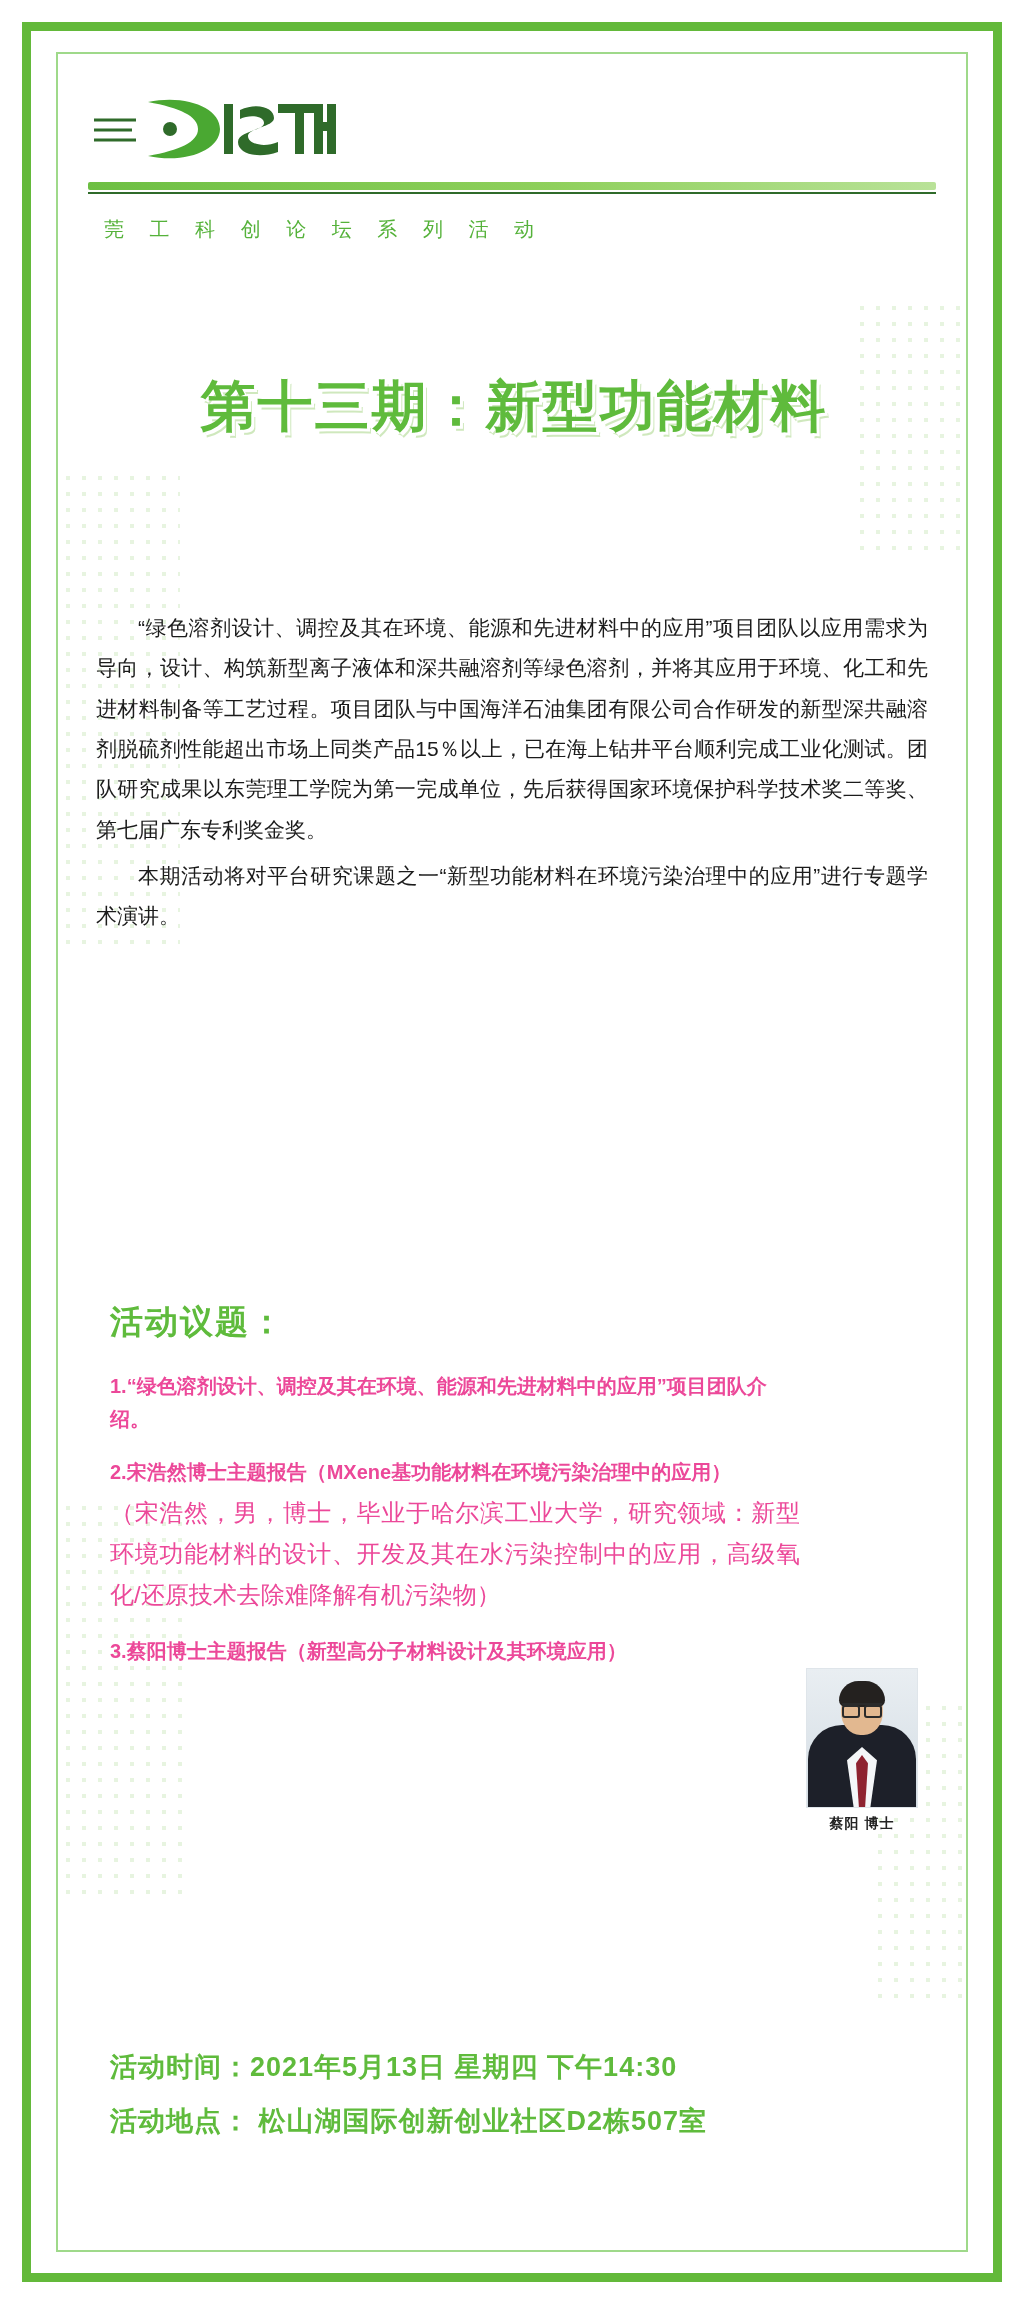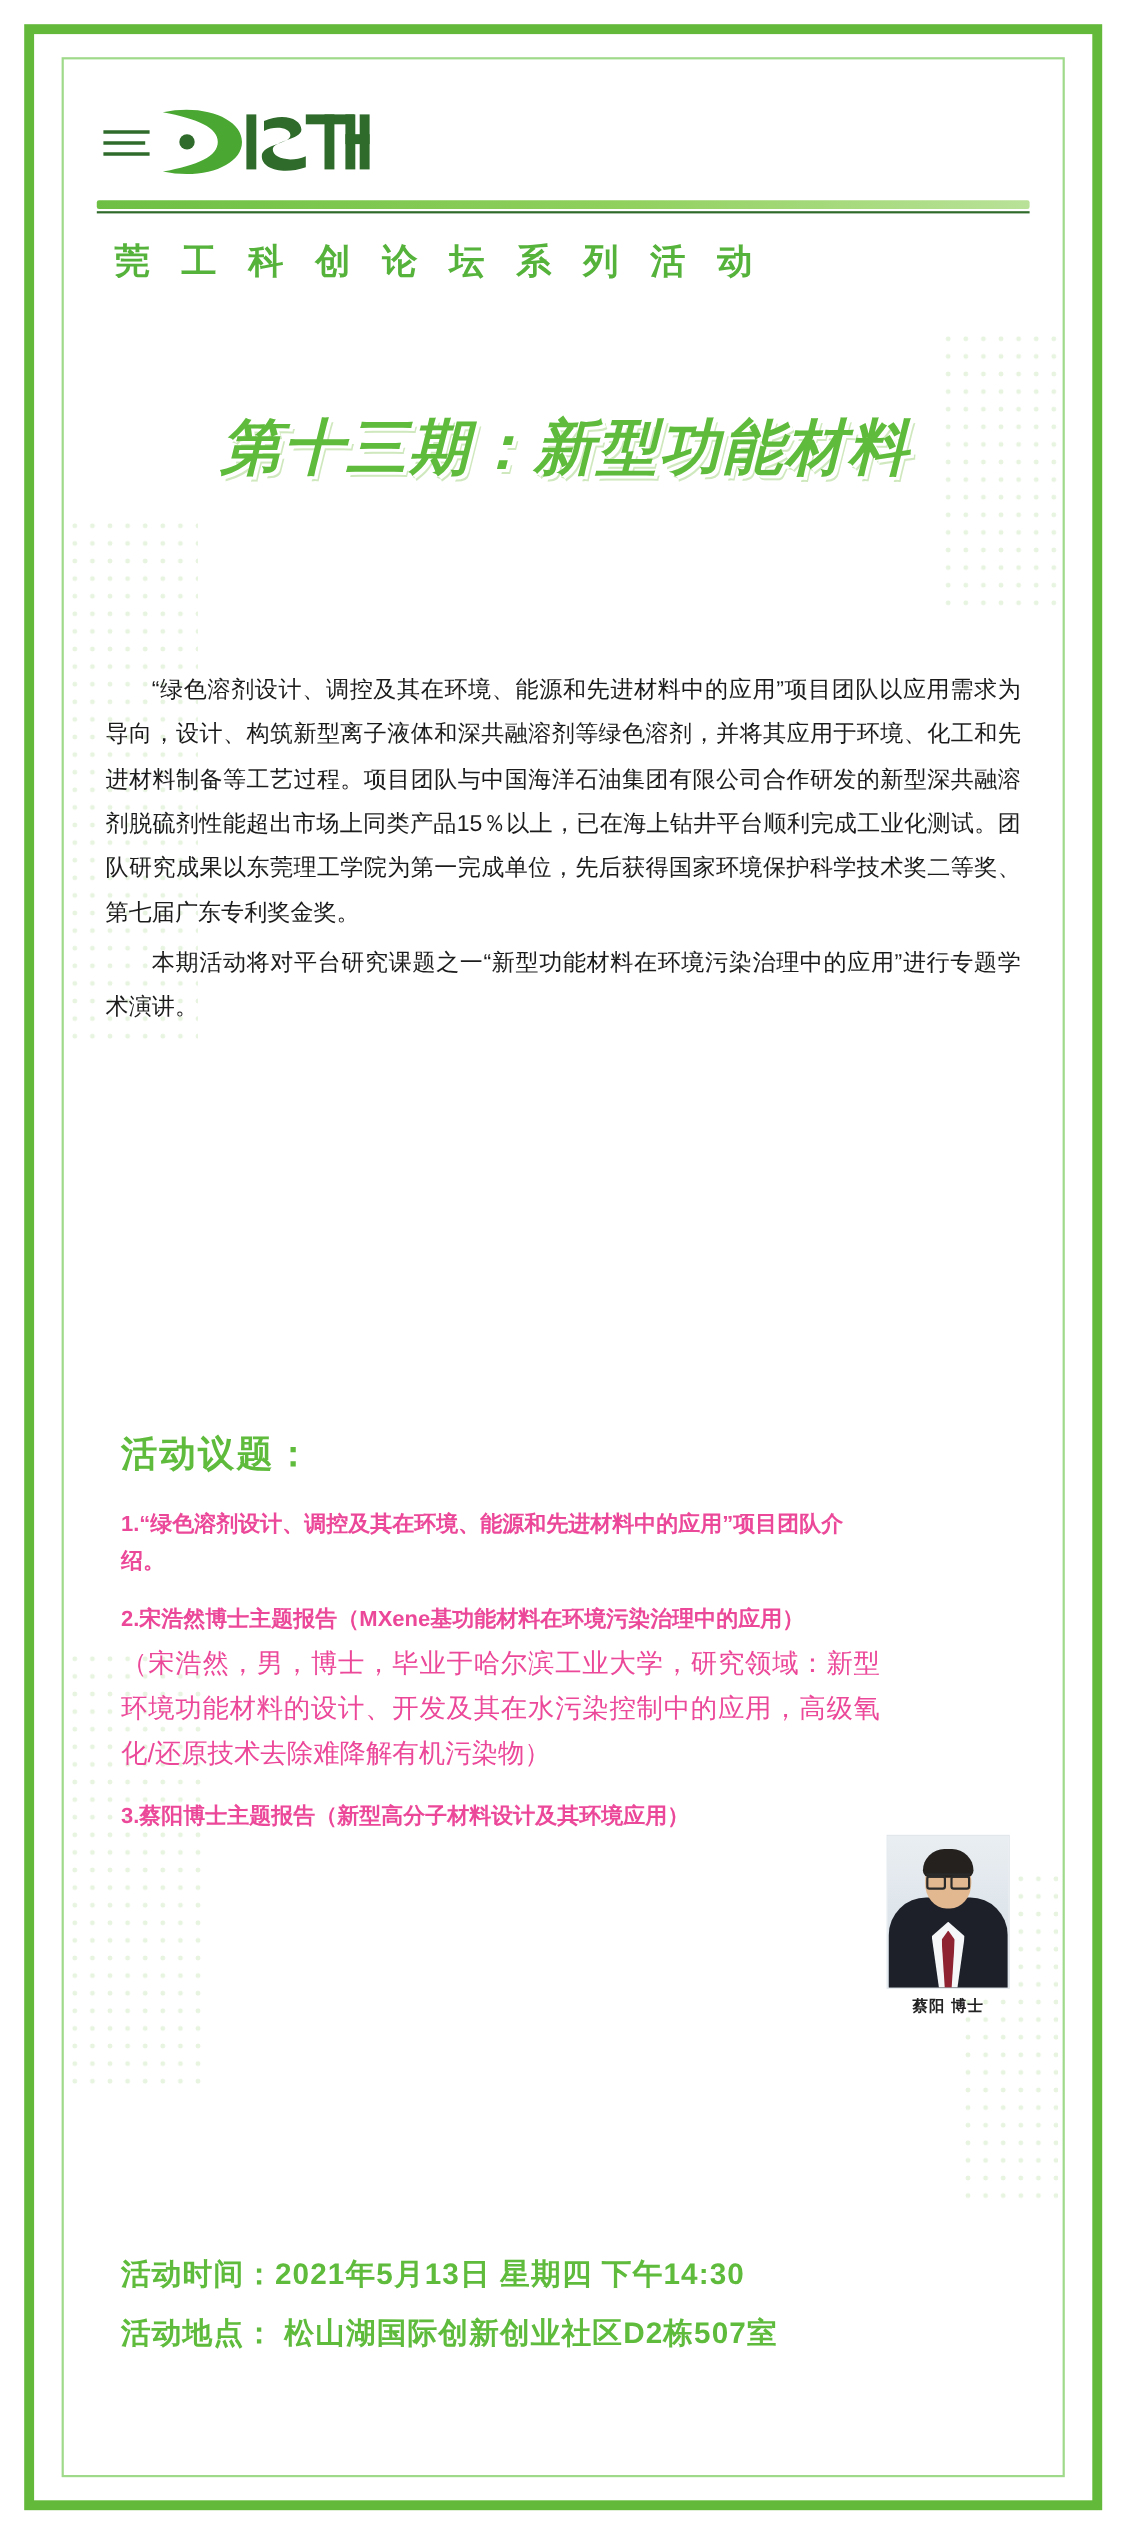--- a/index.html
+++ b/index.html
@@ -85,42 +85,41 @@
     left: 88px; top: 192px;
     width: 848px;
     height: 2px;
     background: #2f6b2a;
   }
 
   
   .series-title {
     position: absolute;
     left: 104px; top: 216px;
-    font-size: 32px;
-    font-weight: bold;
+    font-size: 20px;
+    font-weight: normal;
     letter-spacing: 10px;
     color: #55b23a;
     white-space: nowrap;
   }
 
   
   .main-title {
     position: absolute;
     left: 84px; top: 370px;
     width: 860px;
     text-align: center;
     font-size: 55px;
     font-weight: bold;
     line-height: 1.32;
     letter-spacing: 2px;
     color: #5fbb3c;
     text-shadow:
       3px 3px 0 #ffffff,
       4px 5px 0 #cfe8bd;
-    font-style: italic;
   }
   .main-title div { white-space: nowrap; }
 
   
   .body-text {
     position: absolute;
     left: 96px; top: 608px;
     width: 832px;
     font-size: 21px;
     line-height: 1.92;

